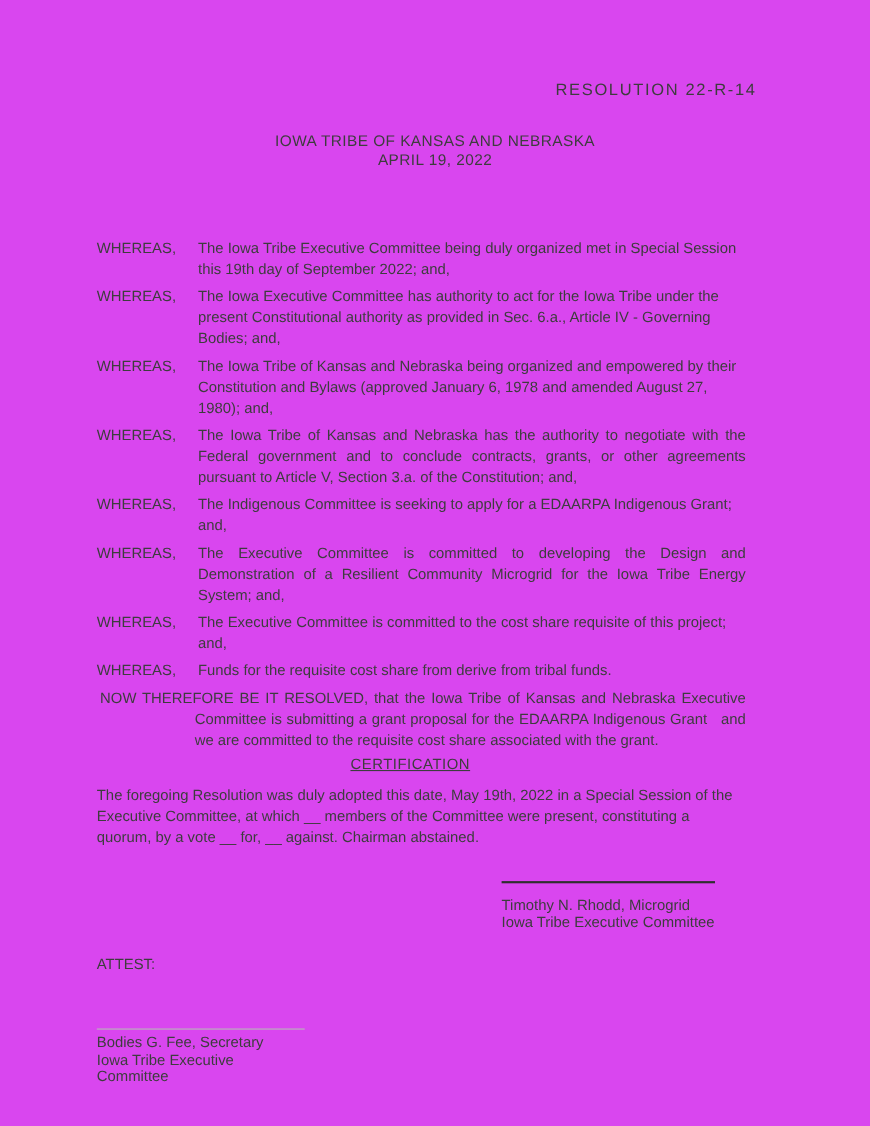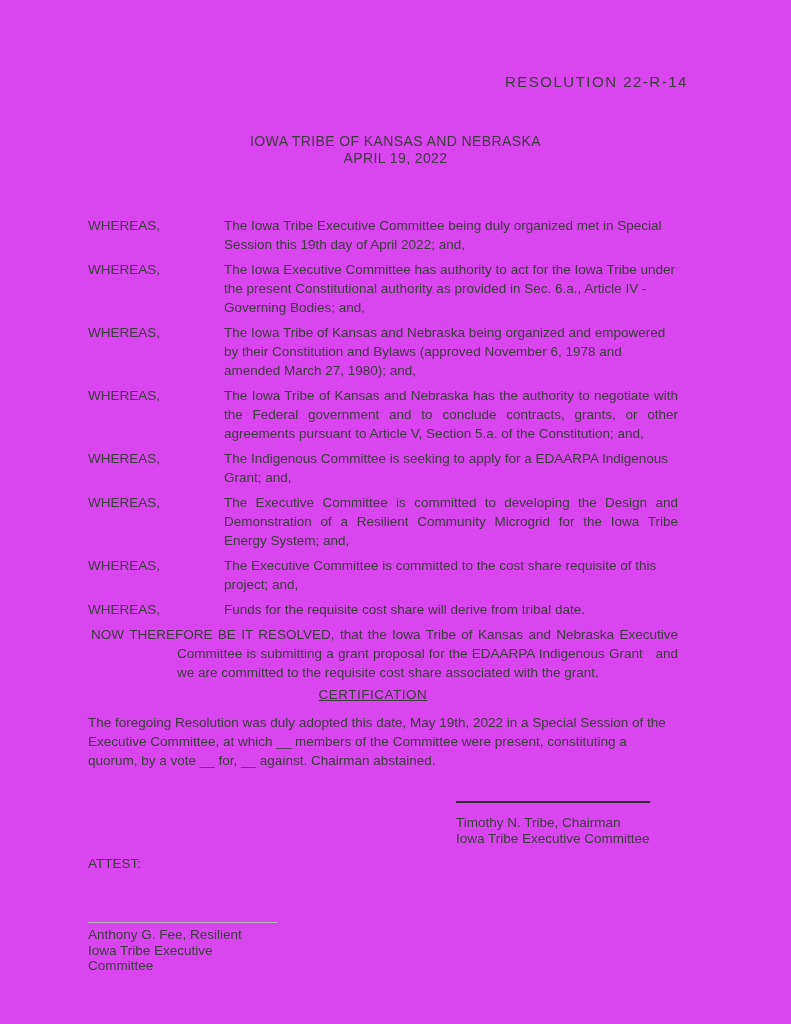--- a/index.html
+++ b/index.html
@@ -17,35 +17,35 @@
     left: 505px;
     top: 72px;
     font-size: 15px;
     line-height: 19px;
     letter-spacing: 1.5px;
     white-space: nowrap;
   }
   .doc-header {
     position: absolute;
     left: 0; right: 0;
-    top: 133px;
+    top: 120px;
     text-align: center;
     font-size: 14px;
     line-height: 17px;
     letter-spacing: 0.4px;
   }
   .content {
     position: absolute;
     left: 88px;
     top: 216px;
     width: 590px;
     font-size: 13.5px;
     line-height: 19px;
   }
-  .w-row { display: flex; margin-bottom: 6px; gap: 44px; }
+  .w-row { display: flex; margin-bottom: 6px; }
   .w-label { flex: 0 0 92px; }
   .w-text { flex: 1 1 auto; }
   .w-text.just { text-align: justify; }
   .resolved {
     margin: 4px 0 3px 3px;
     padding-left: 86px;
     text-indent: -86px;
     text-align: justify;
     white-space: pre-wrap;
   }
@@ -60,21 +60,21 @@
   }
   .cert-body { width: 578px; }
   .sig-chairman {
     margin-left: 368px;
     margin-top: 31px;
     width: 194px;
     border-top: 2px solid #2f2f2f;
     padding-top: 12px;
     line-height: 15.5px;
   }
-  .attest { margin-top: 8px; }
+  .attest { margin-top: 21px; }
   .sig-secretary {
     margin-top: 49px;
     width: 189px;
     border-top: 1px solid #b8b8b8;
     padding-top: 4px;
     line-height: 15.5px;
   }
 </style>
 </head>
 <body>
@@ -85,73 +85,73 @@
 
   <div class="doc-header">
     <div>IOWA TRIBE OF KANSAS AND NEBRASKA</div>
     <div>APRIL 19, 2022</div>
   </div>
 
   <div class="content">
 
     <div class="w-row">
       <div class="w-label">WHEREAS,</div>
-      <div class="w-text">The Iowa Tribe Executive Committee being duly organized met in Special Session this 19th day of April 2022; and,</div>
+      <div class="w-text">The Iowa Tribe Executive Committee being duly organized met in Special Session this 19th day of September 2022; and,</div>
     </div>
 
     <div class="w-row">
       <div class="w-label">WHEREAS,</div>
       <div class="w-text">The Iowa Executive Committee has authority to act for the Iowa Tribe under the present Constitutional authority as provided in Sec. 6.a., Article IV - Governing Bodies; and,</div>
     </div>
 
     <div class="w-row">
       <div class="w-label">WHEREAS,</div>
-      <div class="w-text">The Iowa Tribe of Kansas and Nebraska being organized and empowered by their Constitution and Bylaws (approved November 6, 1978 and amended March 27, 1980); and,</div>
+      <div class="w-text">The Iowa Tribe of Kansas and Nebraska being organized and empowered by their Constitution and Bylaws (approved January 6, 1978 and amended August 27, 1980); and,</div>
     </div>
 
     <div class="w-row">
       <div class="w-label">WHEREAS,</div>
-      <div class="w-text just">The Iowa Tribe of Kansas and Nebraska has the authority to negotiate with the Federal government and to conclude contracts, grants, or other agreements pursuant to Article V, Section 5.a. of the Constitution; and,</div>
+      <div class="w-text just">The Iowa Tribe of Kansas and Nebraska has the authority to negotiate with the Federal government and to conclude contracts, grants, or other agreements pursuant to Article V, Section 3.a. of the Constitution; and,</div>
     </div>
 
     <div class="w-row">
       <div class="w-label">WHEREAS,</div>
       <div class="w-text">The Indigenous Committee is seeking to apply for a EDAARPA Indigenous Grant; and,</div>
     </div>
 
     <div class="w-row">
       <div class="w-label">WHEREAS,</div>
       <div class="w-text just">The Executive Committee is committed to developing the Design and Demonstration of a Resilient Community Microgrid for the Iowa Tribe Energy System; and,</div>
     </div>
 
     <div class="w-row">
       <div class="w-label">WHEREAS,</div>
       <div class="w-text">The Executive Committee is committed to the cost share requisite of this project; and,</div>
     </div>
 
     <div class="w-row">
       <div class="w-label">WHEREAS,</div>
-      <div class="w-text">Funds for the requisite cost share will derive from tribal date.</div>
+      <div class="w-text">Funds for the requisite cost share from derive from tribal funds.</div>
     </div>
 
     <div class="resolved">NOW THEREFORE BE IT RESOLVED, that the Iowa Tribe of Kansas and Nebraska Executive Committee is submitting a grant proposal for the EDAARPA Indigenous Grant   and we are committed to the requisite cost share associated with the grant.</div>
 
     <div class="cert-heading">
       <span>CERTIFICATION</span>
     </div>
 
     <div class="cert-body">The foregoing Resolution was duly adopted this date, May 19th, 2022 in a Special Session of the Executive Committee, at which __ members of the Committee were present, constituting a quorum, by a vote __ for, __ against. Chairman abstained.</div>
 
     <div class="sig-chairman">
-      <div>Timothy N. Tribe, Chairman</div>
+      <div>Timothy N. Rhodd, Microgrid</div>
       <div>Iowa Tribe Executive Committee</div>
     </div>
 
     <div class="attest">ATTEST:</div>
 
     <div class="sig-secretary">
-      <div>Anthony G. Fee, Resilient</div>
+      <div>Bodies G. Fee, Secretary</div>
       <div>Iowa Tribe Executive Committee</div>
     </div>
 
   </div>
 
 </div>
 
 </body></html>

